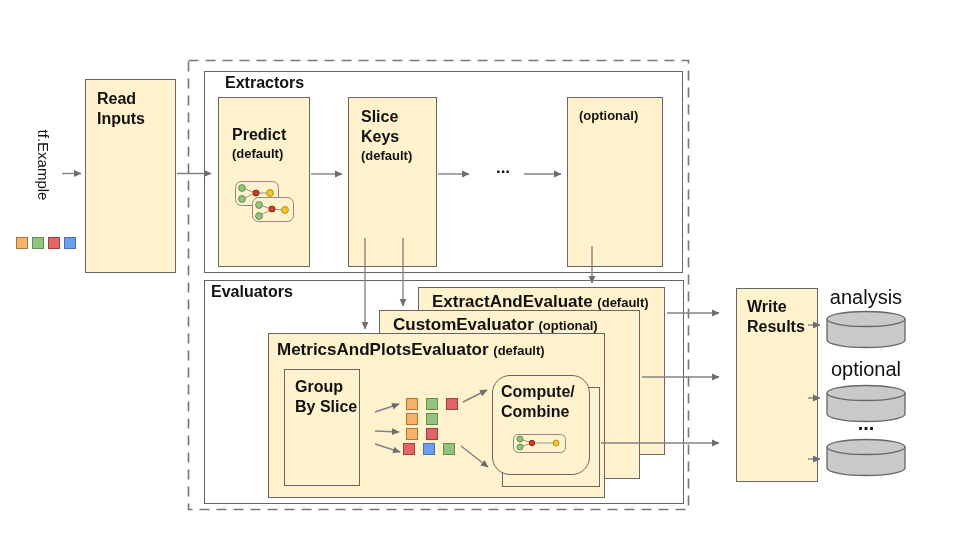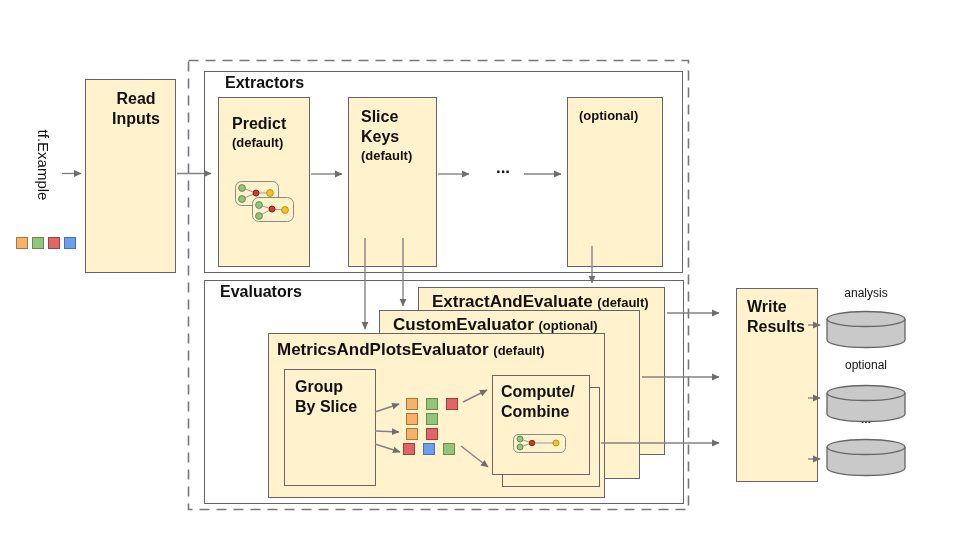--- a/index.html
+++ b/index.html
@@ -12,69 +12,69 @@
   .container{position:absolute;box-sizing:border-box;background:#fff;border:1px solid #666;}
   .card{position:absolute;box-sizing:border-box;background:#FFF2CC;border:1px solid #666;}
   .diagram-title{font-weight:bold;font-size:17px;}
   .section-label{font-weight:bold;font-size:16px;}
   .box-title{font-weight:bold;font-size:16px;line-height:1.25;white-space:pre-line;}
   .box-sub{font-weight:bold;font-size:13px;margin-top:1px;}
   .card-head{font-weight:bold;font-size:17px;white-space:nowrap;}
   .card-head .qual{font-size:13px;}
   .vlabel{position:absolute;font-size:15px;text-align:center;}
   .ellipsis{position:absolute;font-weight:bold;font-size:17px;text-align:center;}
-  .out-label{position:absolute;font-size:12px;text-align:center;}
+  .out-label{position:absolute;font-size:20px;text-align:center;}
   .out-label.dots{font-weight:bold;}
   .sq{width:12px;height:12px;border:1.5px solid #555;box-sizing:border-box;flex:0 0 auto;}
   .sq-row{position:absolute;display:flex;gap:4px;}
   .sq-line{display:flex;gap:8px;margin-bottom:3px;}
   #slice-grid{position:absolute;left:406px;top:398px;}
   svg.overlay{position:absolute;left:0;top:0;pointer-events:none;z-index:50;}
 </style>
 </head>
 <body>
 
 <div class="stage">
 
   <div class="vlabel" style="left:-13px;top:155px;width:110px;height:20px;transform:rotate(90deg);">tf.Example</div>
   <div class="sq-row" id="input-squares" style="left:16px;top:237px;">
       <div class="sq" style="background: rgb(246, 178, 107); border-color: rgb(168, 120, 53);"></div>
       <div class="sq" style="background: rgb(147, 196, 125); border-color: rgb(98, 144, 74);"></div>
       <div class="sq" style="background: rgb(224, 102, 102); border-color: rgb(160, 64, 64);"></div>
       <div class="sq" style="background: rgb(109, 158, 235); border-color: rgb(67, 114, 184);"></div>
     </div>
 
-  <div class="box" style="left:85px;top:79px;width:91px;height:194px;padding:9px 0 0 11px;text-align:center;">
+  <div class="box" style="left:85px;top:79px;width:91px;height:194px;padding:9px 0 0 11px;">
     <div class="box-title">Read
 Inputs</div>
   </div>
 
 
   <div class="container" style="left:204px;top:71px;width:479px;height:202px;"></div>
   <div class="abs section-label" style="left:213px;top:74px;margin-left:12px;">Extractors</div>
 
-  <div class="box" style="left:218px;top:97px;width:92px;height:170px;padding:16px 0 0 13px;">
+  <div class="box" style="left:218px;top:97px;width:92px;height:170px;padding:27px 0 0 13px;">
     <div class="box-title">Predict</div>
     <div class="box-sub">(default)</div>
   </div>
 
   <div class="box" style="left:348px;top:97px;width:89px;height:170px;padding:9px 0 0 12px;">
     <div class="box-title">Slice
 Keys</div>
     <div class="box-sub">(default)</div>
   </div>
 
   <div class="ellipsis" style="left:486px;top:158px;width:34px;">...</div>
 
   <div class="box" style="left:567px;top:97px;width:96px;height:170px;padding:9px 0 0 11px;">
     <div class="box-sub">(optional)</div>
   </div>
 
   <div class="container" style="left:204px;top:280px;width:480px;height:224px;"></div>
-  <div class="abs section-label" style="left:220px;top:283px;">Evaluators</div>
+  <div class="abs section-label" style="left:211px;top:283px;">Evaluators</div>
 
   <div class="card" style="left:418px;top:287px;width:247px;height:168px;padding:4px 0 0 13px;">
     <div class="card-head">
       <span>ExtractAndEvaluate</span>
       <span class="qual">(default)</span>
     </div>
   </div>
 
   <div class="card" style="left:379px;top:310px;width:261px;height:169px;padding:4px 0 0 13px;">
     <div class="card-head">
@@ -83,21 +83,21 @@
     </div>
   </div>
 
   <div class="card" style="left:268px;top:333px;width:337px;height:165px;padding:6px 0 0 8px;">
     <div class="card-head">
       <span>MetricsAndPlotsEvaluator</span>
       <span class="qual">(default)</span>
     </div>
   </div>
 
-  <div class="box" style="left:284px;top:369px;width:92px;height:117px;padding:7px 0 0 10px;">
+  <div class="box" style="left:284px;top:369px;width:76px;height:117px;padding:7px 0 0 10px;">
     <div class="box-title">Group
 By Slice</div>
   </div>
 
   <div id="slice-grid">
       <div class="sq-line">
         <div class="sq" style="background: rgb(246, 178, 107); border-color: rgb(168, 120, 53);"></div>
         <div class="sq" style="background: rgb(147, 196, 125); border-color: rgb(98, 144, 74);"></div>
         <div class="sq" style="background: rgb(224, 102, 102); border-color: rgb(160, 64, 64);"></div>
       </div>
@@ -110,21 +110,21 @@
         <div class="sq" style="background: rgb(224, 102, 102); border-color: rgb(160, 64, 64);"></div>
       </div>
       <div class="sq-line" style="margin-left: -3px;">
         <div class="sq" style="background: rgb(224, 102, 102); border-color: rgb(160, 64, 64);"></div>
         <div class="sq" style="background: rgb(109, 158, 235); border-color: rgb(67, 114, 184);"></div>
         <div class="sq" style="background: rgb(147, 196, 125); border-color: rgb(98, 144, 74);"></div>
       </div>
     </div>
 
   <div class="box" style="left:502px;top:387px;width:98px;height:100px;"></div>
-  <div class="box" style="left:492px;top:375px;width:98px;height:100px;padding:6px 0 0 8px;">
+  <div class="box" style="left:492px;top:375px;width:98px;height:100px;padding:6px 0 0 8px;border-radius:18px;">
     <div class="box-title">Compute/
 Combine</div>
   </div>
 
   <div class="box" style="left:724px;top:288px;width:82px;height:194px;padding:8px 0 0 10px;margin-left:12px;">
     <div class="box-title">Write
 Results</div>
   </div>
 
   <div class="out-label" style="left:813px;top:286px;width:106px;">analysis</div>

